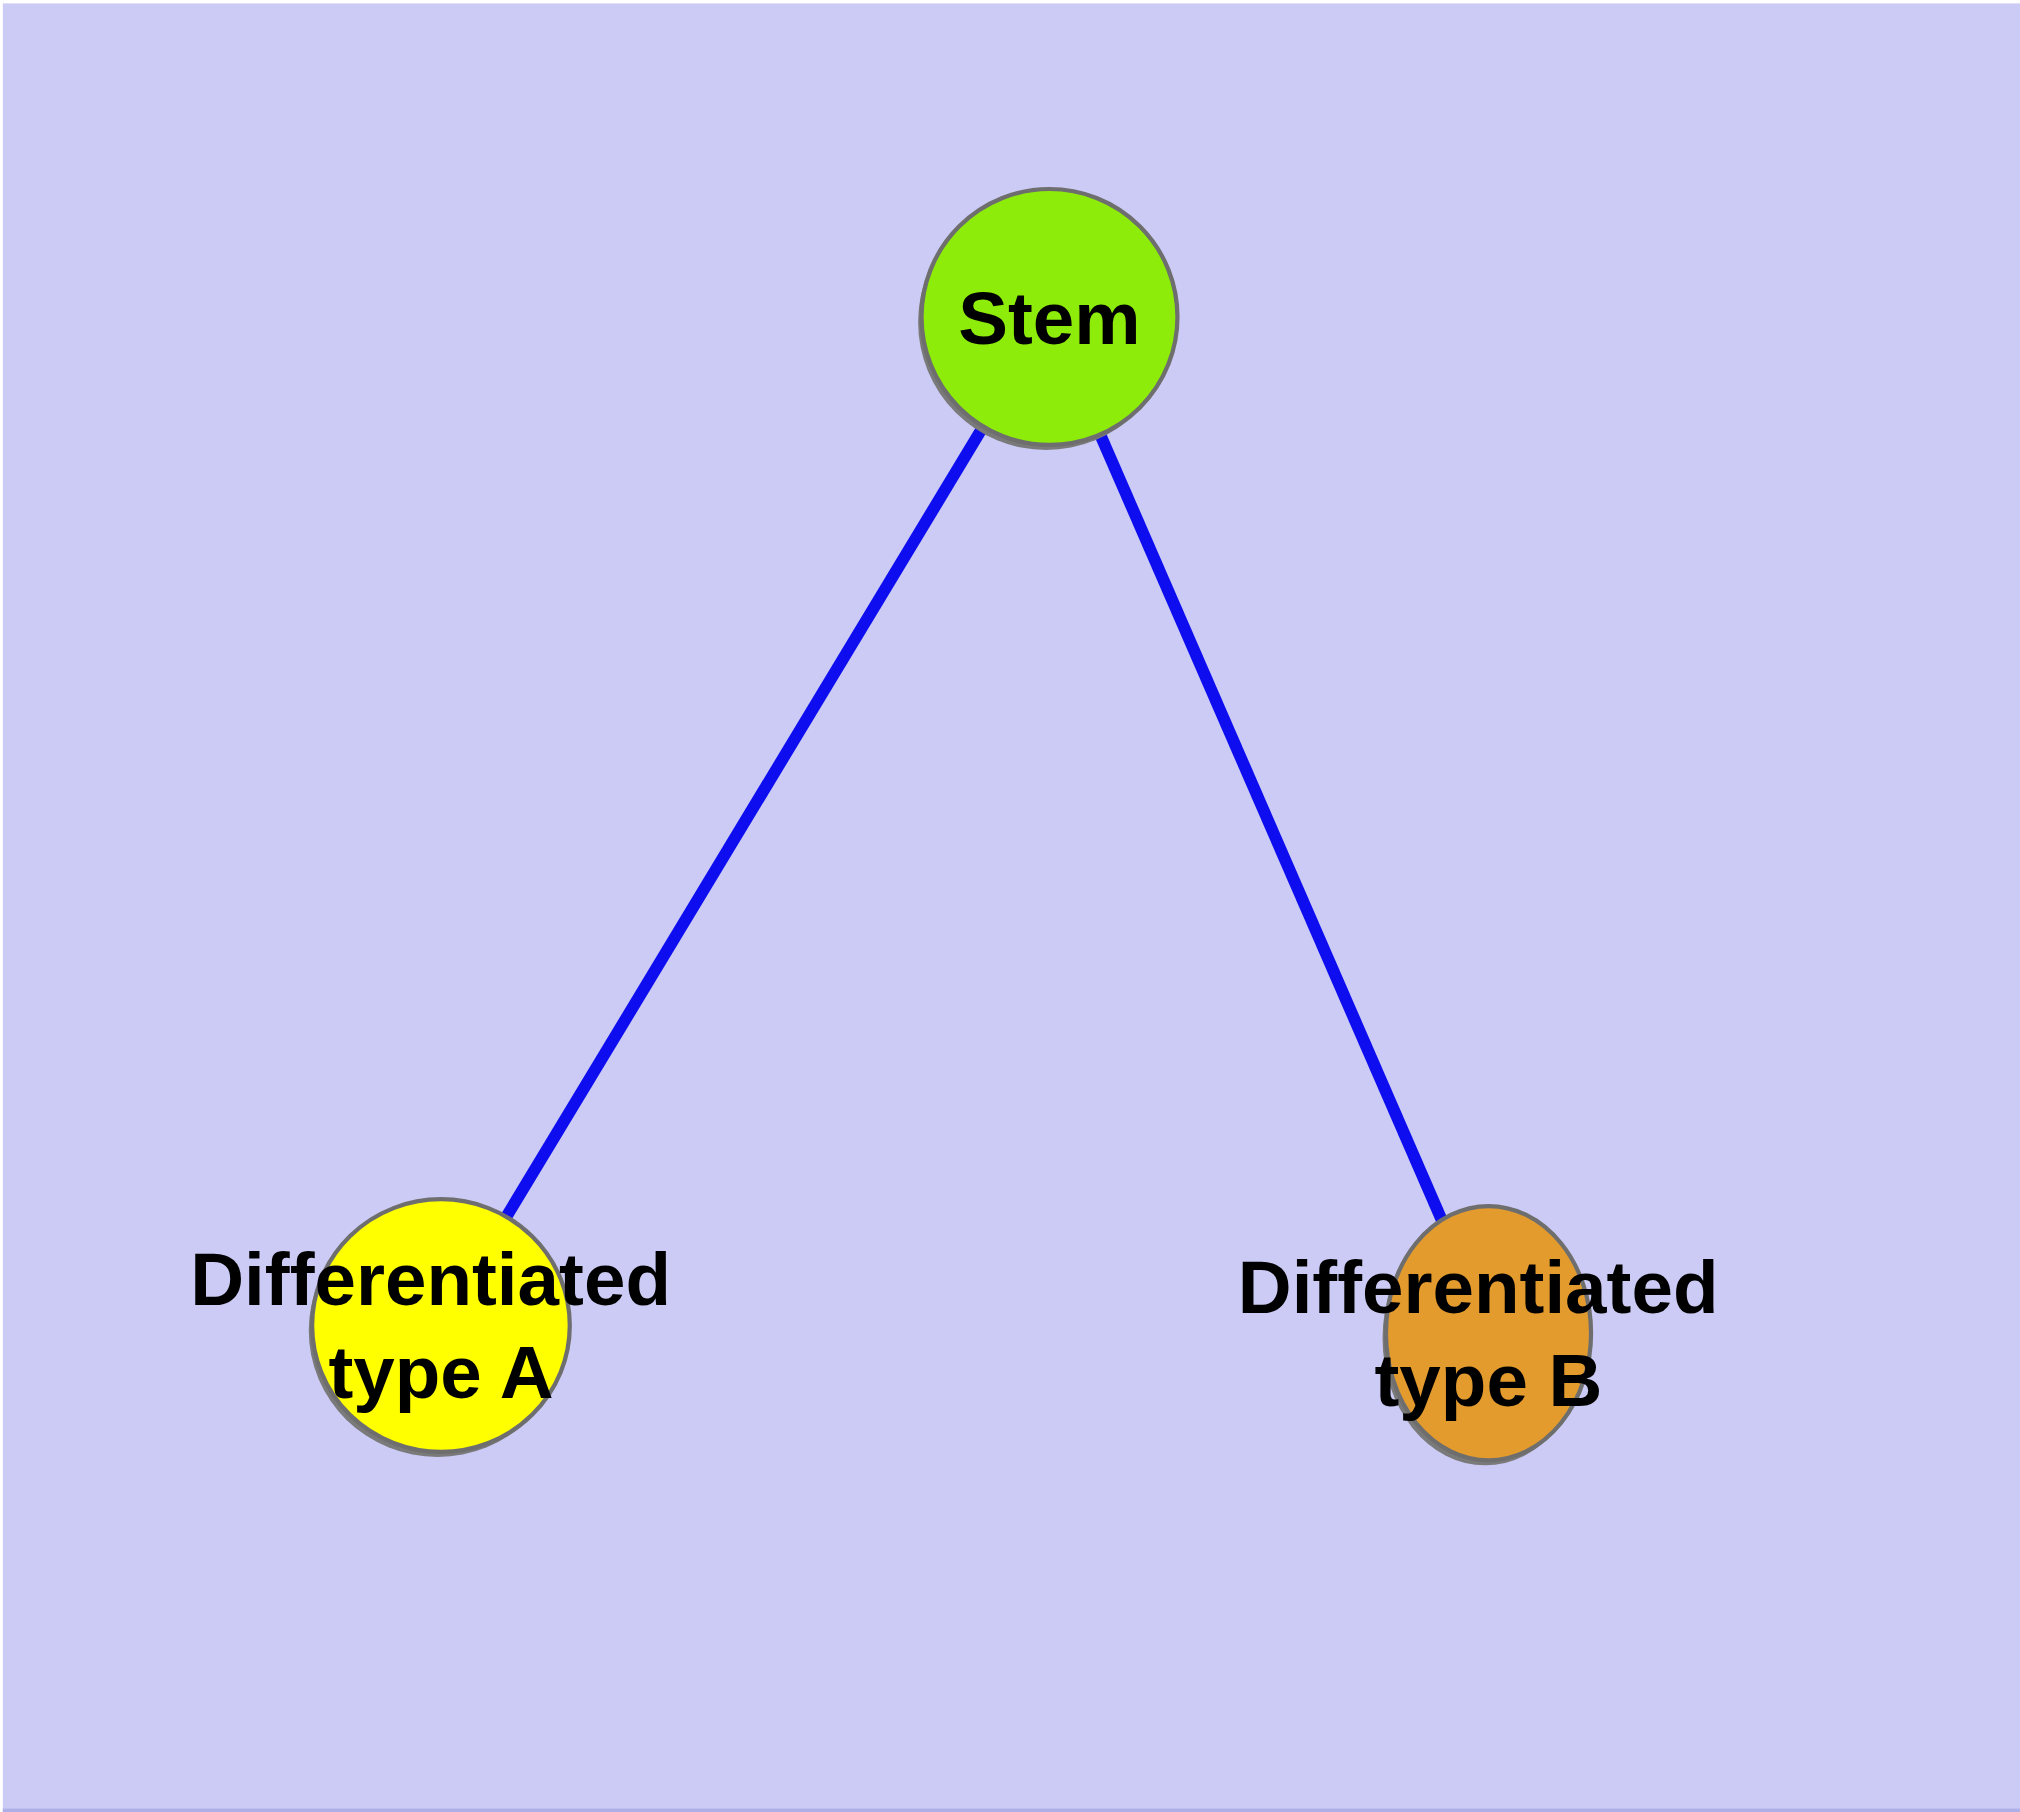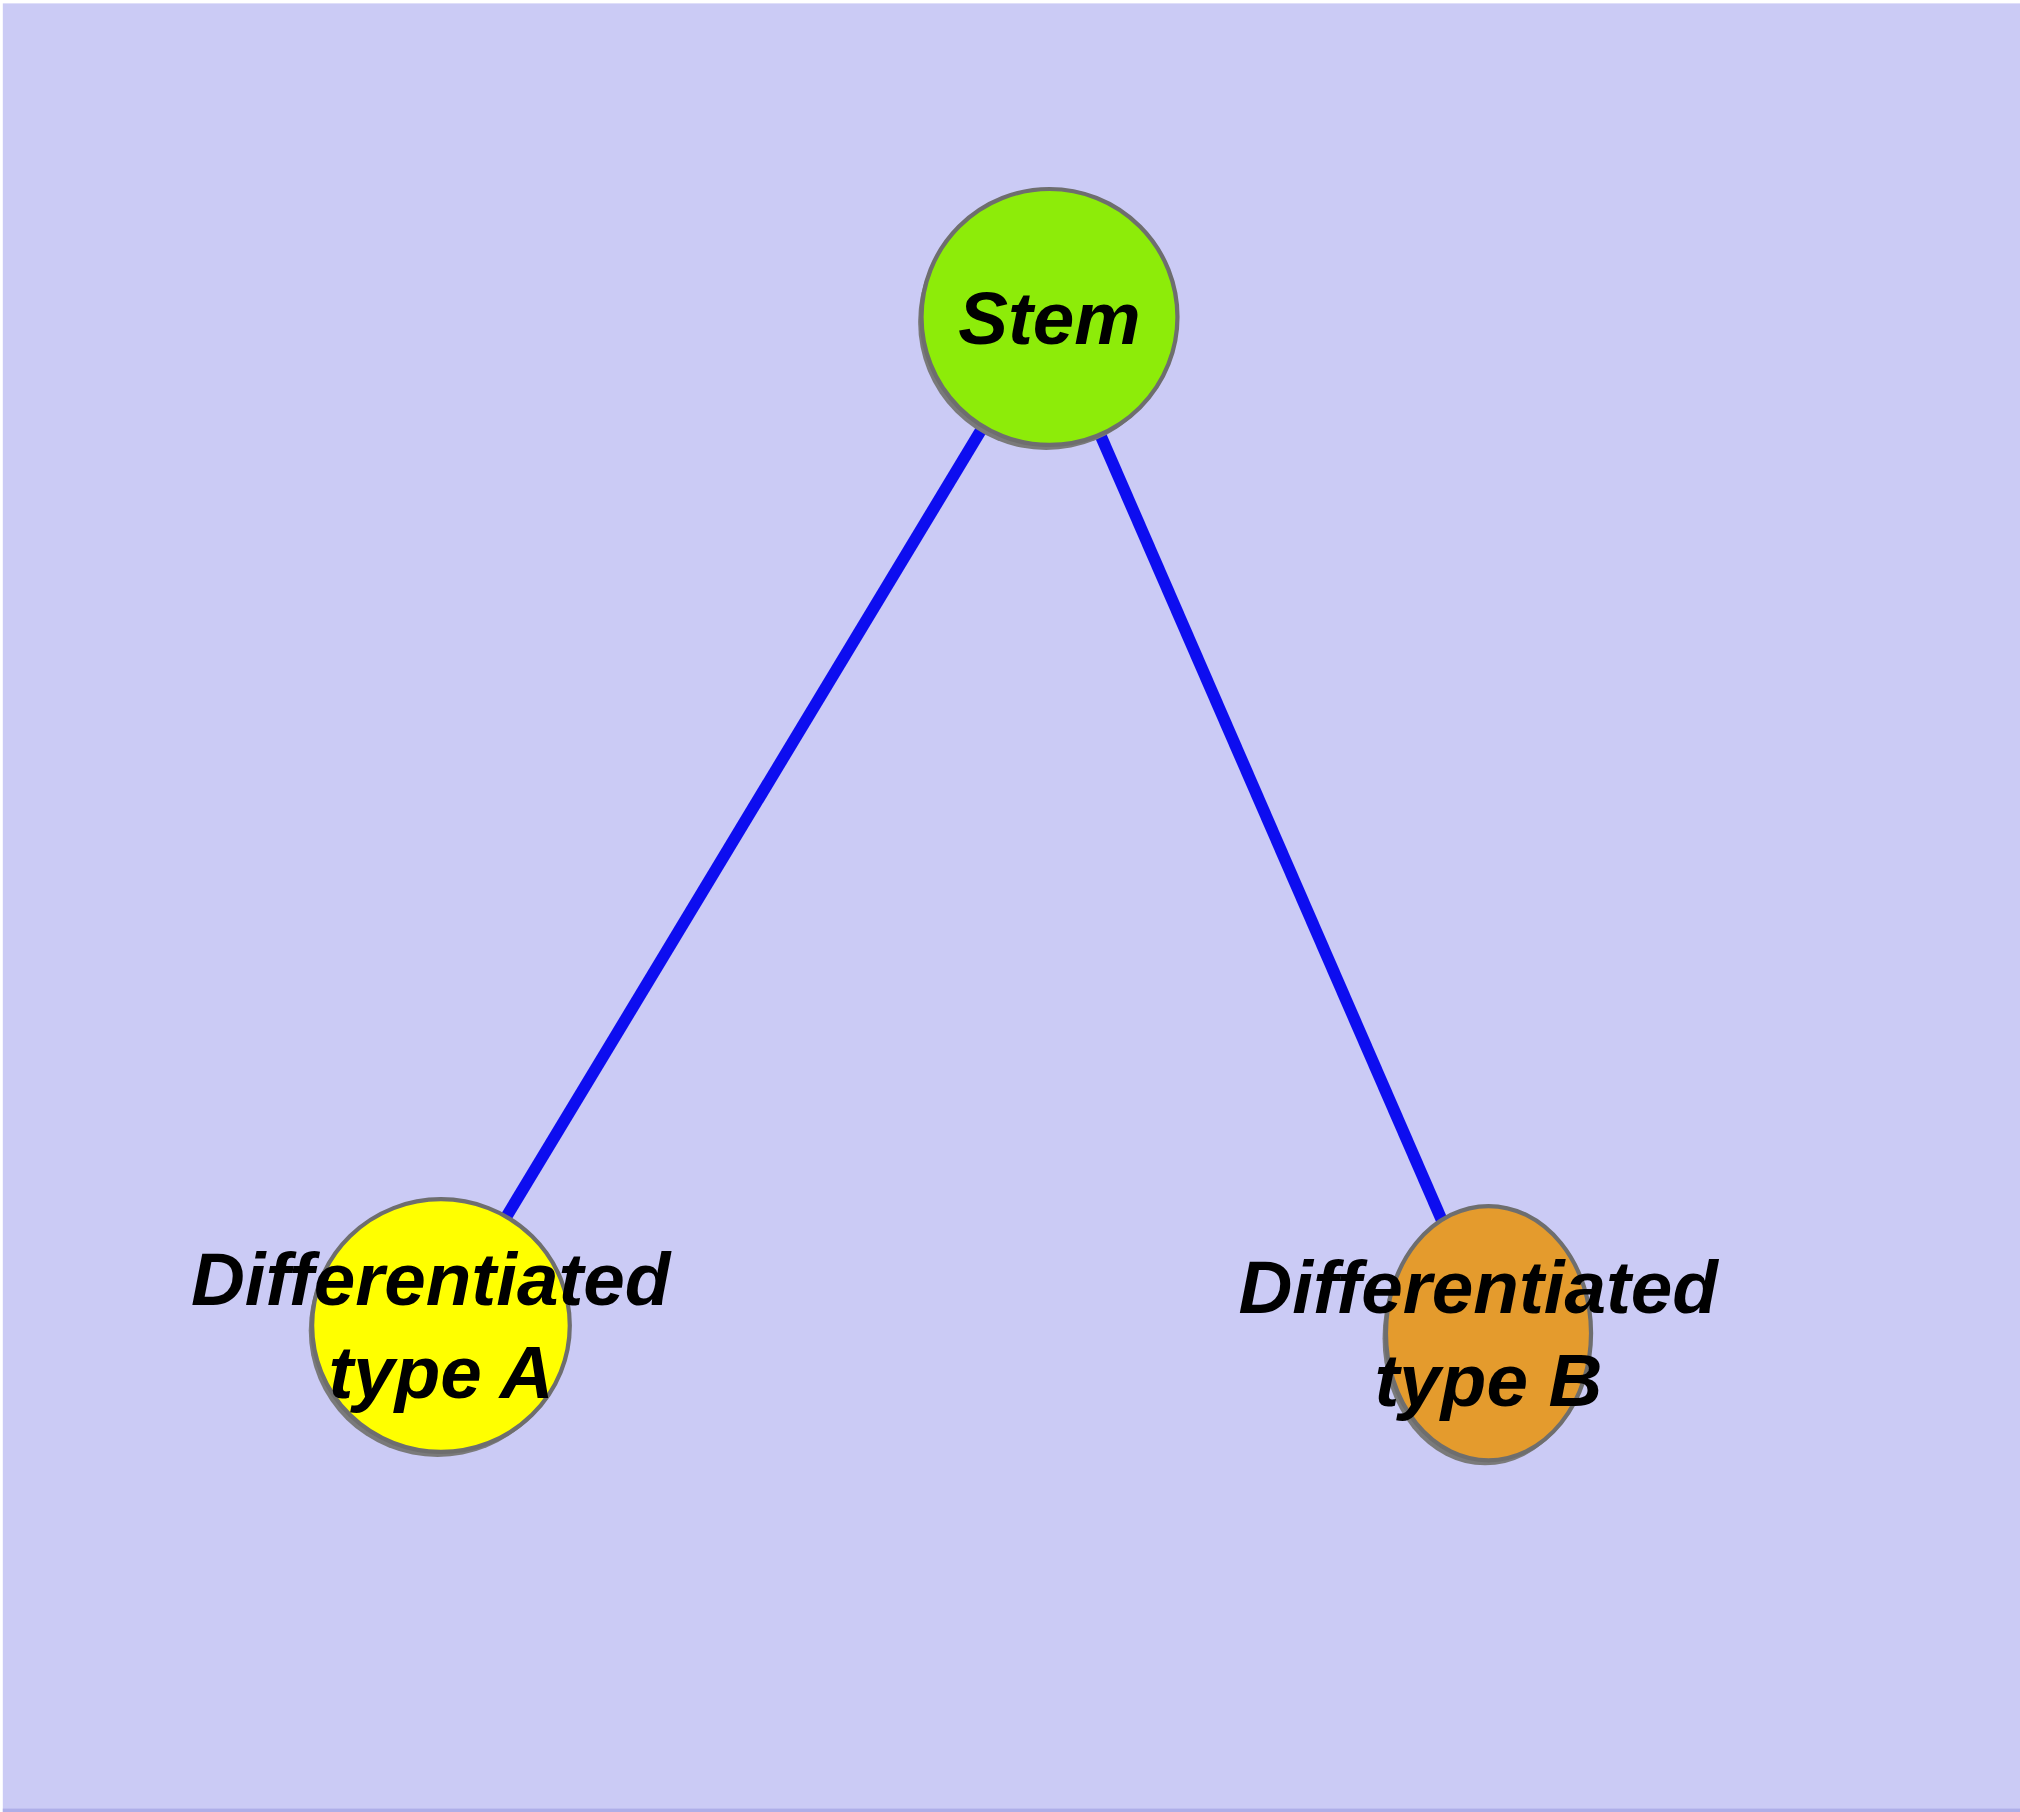--- a/index.html
+++ b/index.html
@@ -7,21 +7,20 @@
     padding: 0;
     width: 2021px;
     height: 1812px;
     overflow: hidden;
     background: #ffffff;
   }
   .diagram-wrap {
     position: relative;
     width: 2021px;
     height: 1812px;
-    font-style: italic;
   }
   svg {
     display: block;
   }
   .node-label {
     font-family: "Liberation Sans", "DejaVu Sans", sans-serif;
     font-weight: bold;
     font-size: 88px;
     text-anchor: middle;
   }

